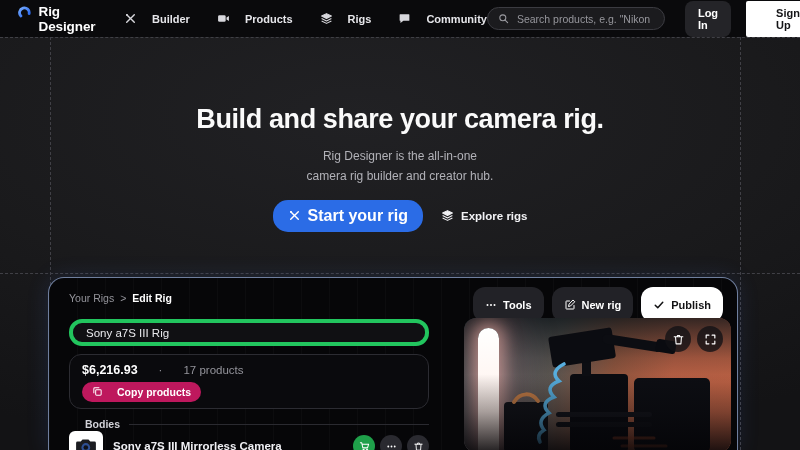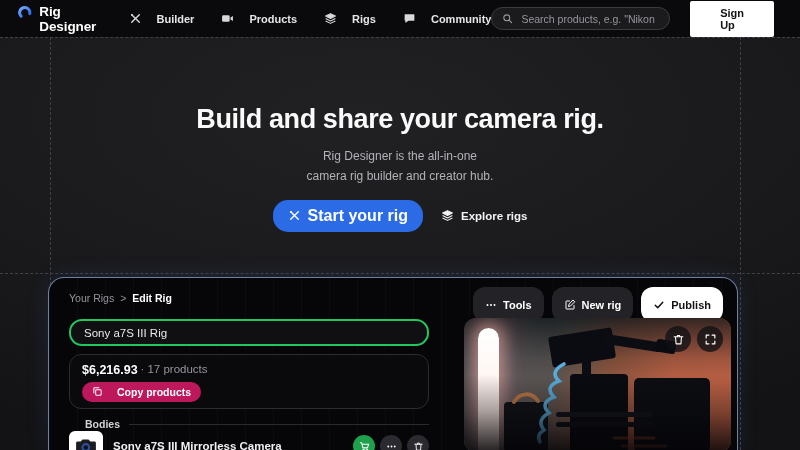--- a/index.html
+++ b/index.html
@@ -79,28 +79,28 @@
   .toolbar { position:absolute; right:14px; top:9px; display:flex; gap:8px; }
   .tbtn {
     height:35px; display:flex; align-items:center; gap:6px; padding:0 12px;
     border-radius:12px; background:#222227; color:#fff; font-size:11px; font-weight:700; cursor:pointer;
   }
   .tbtn svg { width:12px; height:12px; }
   .tbtn.publish { background:#fff; color:#121214; }
 
   .rig-input {
     position:absolute; left:20px; top:41px; width:360px; height:27px;
-    background:#101013; border:2px solid #22c55e; border-radius:13px;
+    background:#101013; border:4px solid #22c55e; border-radius:13px;
     color:#e8e8ec; font-size:11.5px; padding:0 13px; font-family:inherit; outline:none;
   }
   .summary-card {
     position:absolute; left:20px; top:76px; width:360px; height:55px;
     background:#0a0a0d; border:1px solid #2c2c32; border-radius:12px; padding:8px 12px;
   }
-  .price-row { font-size:11.5px; color:#94949b; display:flex; align-items:flex-start; gap:3px; }
+  .price-row { font-size:11.5px; color:#94949b; display:flex; align-items:center; gap:21px; }
   .price-row .price { color:#fff; font-weight:700; font-size:12.5px; }
   .copy-btn {
     margin-top:5px; display:inline-flex; align-items:flex-start; gap:14px;
     background:#be185d; border-radius:10px; padding:4px 10px;
     color:#fff; font-size:10.5px; font-weight:700; cursor:pointer;
   }
   .copy-btn svg { width:11px; height:11px; }
 
   .bodies-row { position:absolute; left:20px; top:140px; width:360px; display:flex; align-items:center; gap:9px;padding-left:16px; }
   .bodies-label { font-size:10.5px; font-weight:700; color:#d2d2d8; }
@@ -184,20 +184,21 @@
 
     <div class="search">
       <svg viewBox="0 0 24 24" fill="none" stroke="currentColor" stroke-width="2.4" stroke-linecap="round">
         <circle cx="10.5" cy="10.5" r="6.5"></circle>
           <path d="M15.5 15.5L21 21"></path>
       </svg>
       <input type="text" placeholder="Search products, e.g. &quot;Nikon Z8&quot;, &quot;#1695&quot;" style="">
     </div>
 
     <div class="auth">
+      <div class="login-btn">Log In</div>
       <div class="signup-btn">Sign Up</div>
     </div>
   </header>
 
   <div class="dash-h" style="top:37px"></div>
   <div class="dash-h" style="top:273px"></div>
   <div class="dash-v" style="left:50px"></div>
   <div class="dash-v" style="left:740px"></div>
 
   <section class="hero">

